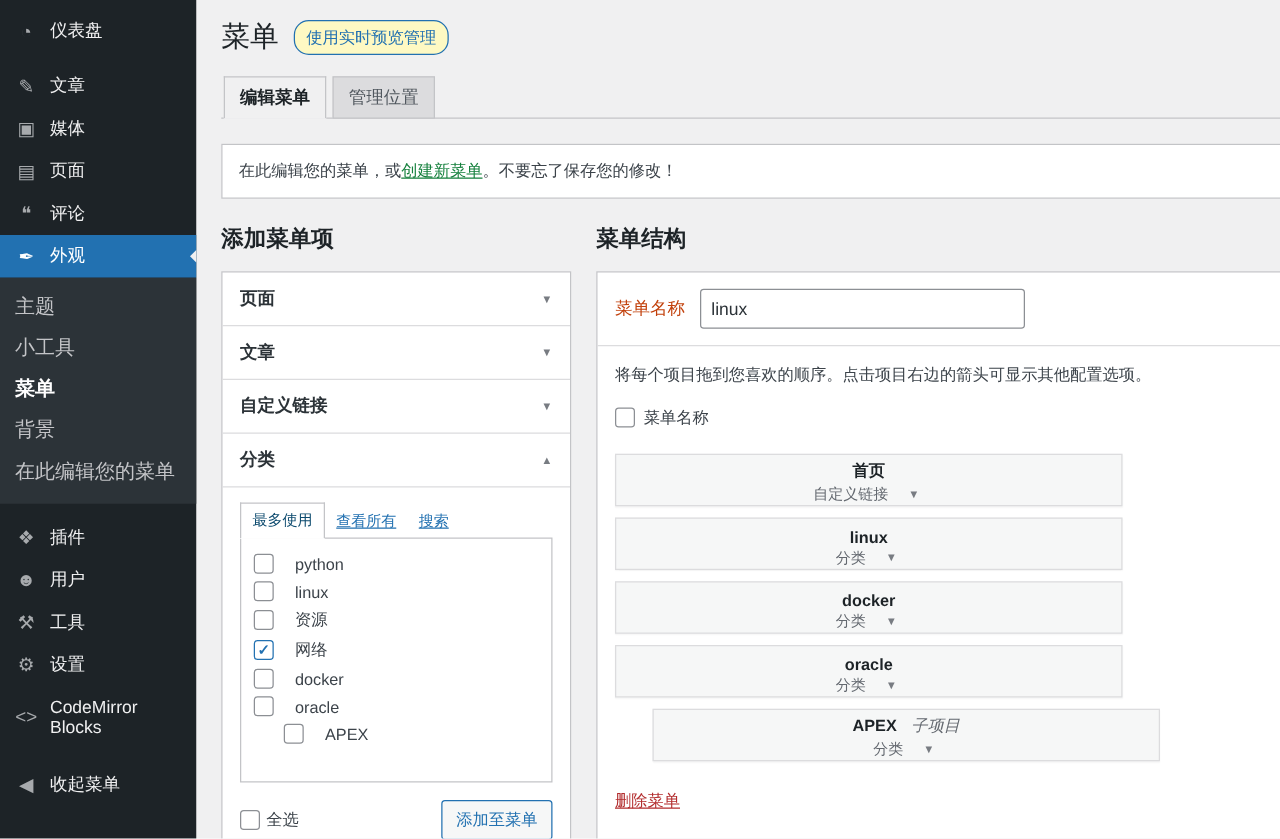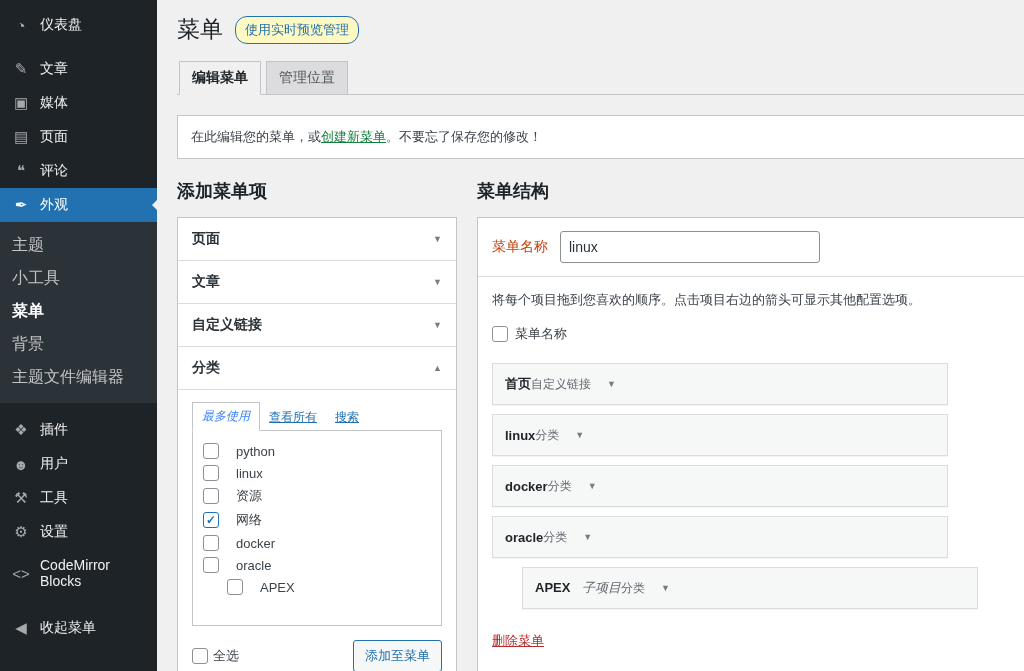--- a/index.html
+++ b/index.html
@@ -46,21 +46,21 @@
 
   
   .postbox { background:#fff; border:1px solid #c3c4c7; }
   .acc-header { display:flex; align-items:center; justify-content:space-between; padding:12px 14px;
       font-size:14px; font-weight:700; color:#2c3338; border-bottom:1px solid #dcdcde; cursor:pointer; }
   .acc-header:last-child { border-bottom:none; }
   .caret { font-size:9px; color:#787c82; }
   .acc-body { padding:12px 14px 14px 14px; }
   .cat-tabs { display:flex; align-items:flex-end; position:relative; z-index:1; margin-bottom:-1px; }
   .cat-tab { border:1px solid #c3c4c7; border-bottom-color:#fff; background:#fff; padding:5px 9px;
-      font-size:12px; color:#3b82f6; cursor:pointer;font-style:italic; }
+      font-size:12px; color:#0c4a6e; cursor:pointer; }
   .cat-link { padding:5px 9px; font-size:12px; color:#2271b1; text-decoration:underline; cursor:pointer; }
   .checklist { border:1px solid #c3c4c7; background:#fff; height:196px; overflow:hidden; padding:9px 8px 8px 10px; }
   .check-item { display:flex; align-items:center; gap:17px; padding:3px 0; color:#3c434a; cursor:pointer; }
   .check-item.indented { margin-left:24px; }
   .cb { width:16px; height:16px; border:1px solid #8c8f94; border-radius:3px; background:#fff; flex-shrink:0;
       display:flex; align-items:center; justify-content:center; font-size:12px; line-height:1; }
   .cb.checked { border-color:#2271b1; color:#2271b1; font-weight:700; }
   .acc-footer { display:flex; align-items:center; justify-content:space-between; padding-top:14px; }
   .select-all { display:flex; align-items:center; gap:5px; cursor:pointer; }
   .btn-add { background:#f6f7f7; border:1px solid #2271b1; color:#2271b1; border-radius:3px;
@@ -68,23 +68,23 @@
 
   
   .menu-box { background:#fff; border:1px solid #c3c4c7; min-height:470px; }
   .name-row { display:flex; align-items:center; gap:12px; padding:13px 14px; border-bottom:1px solid #dcdcde; }
   .name-label { font-size:14px; color:#c2410c; }
   .text-input { width:260px; height:32px; border:1px solid #8c8f94; border-radius:3px; padding:0 8px;
       font-size:14px; color:#2c3338; background:#fff; font-family:"Liberation Sans",sans-serif; }
   .menu-body { padding:14px; }
   .drag-hint { color:#3c434a; margin-bottom:16px; }
   .bulk-select { display:flex; align-items:center; gap:7px; margin-bottom:20px; cursor:pointer; width:90px; }
-  .menu-item-bar { width:456px; height:42px; background:#f6f7f7; border:1px solid #dcdcde;
-      box-shadow:0 1px 1px rgba(0,0,0,.04); display:flex; align-items:center; justify-content:flex-start;
-      padding:0 12px; margin-bottom:9px; cursor:move; }
+  .menu-item-bar { width:406px; height:42px; background:#f6f7f7; border:1px solid #dcdcde;
+      box-shadow:0 1px 1px rgba(0,0,0,.04); display:flex; align-items:center; justify-content:flex-end;
+      padding:0 12px; margin-bottom:9px; cursor:move;flex-direction:column; }
   .menu-item-bar.indented { margin-left:30px; }
   .mi-title { font-size:13px; font-weight:700; color:#1d2327; }
   .mi-sub { font-style:italic; font-weight:400; color:#646970; margin-left:8px; font-size:13px; }
   .mi-right { display:flex; align-items:center; gap:12px; }
   .mi-type { font-size:12px; color:#646970; }
   .mi-caret { font-size:9px; color:#787c82; cursor:pointer; padding:4px; }
   .delete-link { display:inline-block; margin:14px 0 0 0; color:#b32d2e; text-decoration:underline;
       cursor:pointer; font-size:13px;font-family:Liberation Mono, monospace; }
 </style>
 </head>
@@ -116,21 +116,21 @@
     </div>
     <div class="sb-item active">
       <span class="sb-icon">✒</span>
       <span>外观</span>
     </div>
     <div class="submenu">
       <span class="submenu-item">主题</span>
       <span class="submenu-item">小工具</span>
       <span class="submenu-item current">菜单</span>
       <span class="submenu-item">背景</span>
-      <span class="submenu-item">主题文件编辑器</span>
+      <span class="submenu-item">在此编辑您的菜单</span>
     </div>
     <div class="sb-sep"></div>
     <div class="sb-item">
       <span class="sb-icon">❖</span>
       <span>插件</span>
     </div>
     <div class="sb-item">
       <span class="sb-icon">☻</span>
       <span>用户</span>
     </div>

